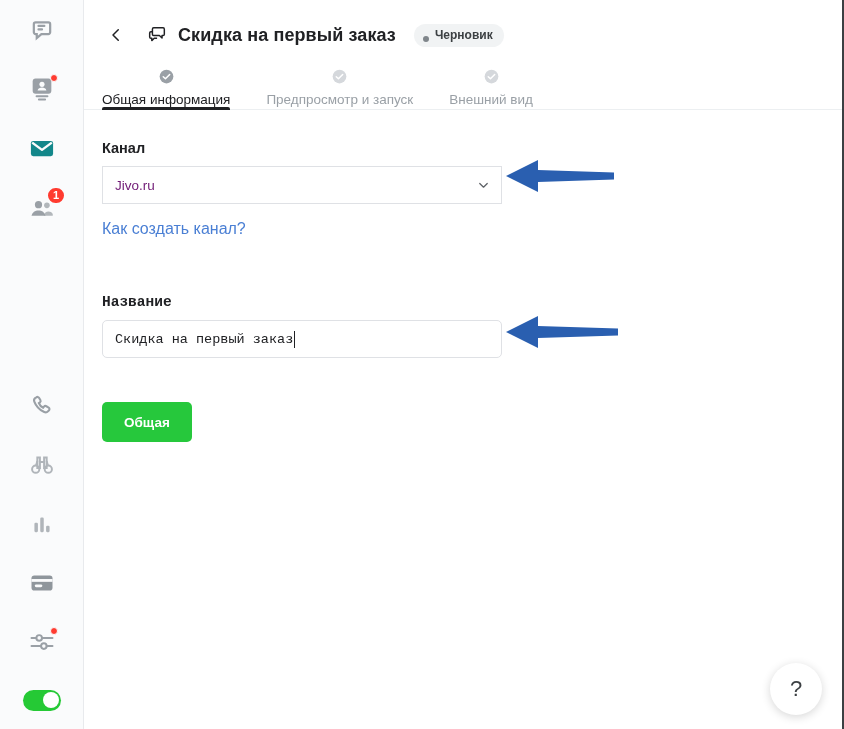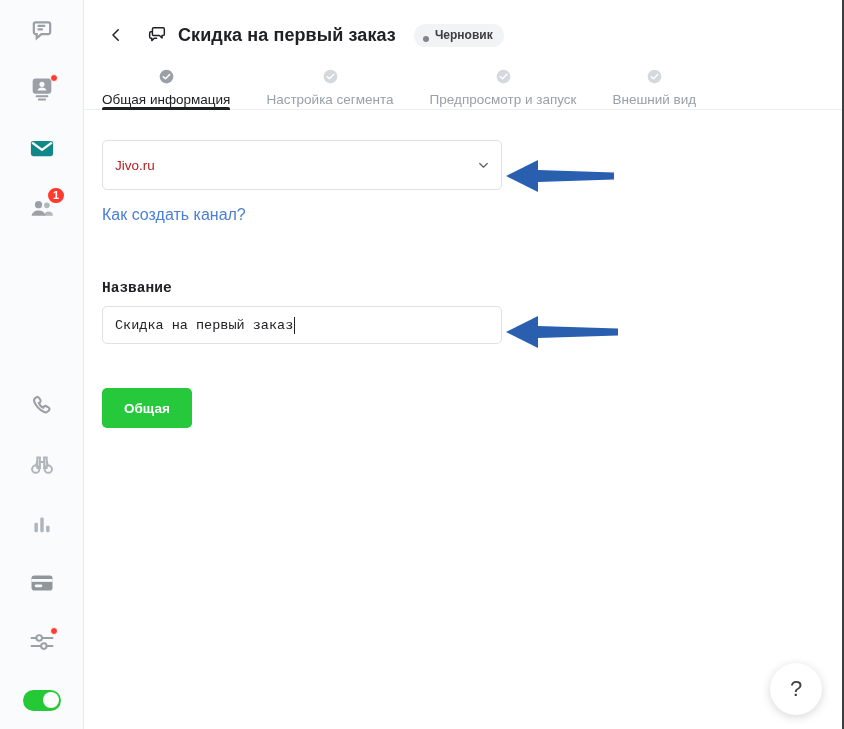--- a/index.html
+++ b/index.html
@@ -103,24 +103,24 @@
     content: ""; position: absolute; left: 0; right: 14px; bottom: -1px;
     height: 3px; background: #202124; border-radius: 2px 2px 0 0;
   }
 
   
   .form { padding: 30px 0 0 18px; }
   .field-label {
     font-size: 14.5px; font-weight: bold; color: #202124; margin-bottom: 10px;
   }
   .control {
-    width: 400px; height: 50px;
-    border: 1px solid #dfe1e5; border-radius: 5px; background: #fff;
+    width: 400px; height: 38px;
+    border: 1px solid #dfe1e5; border-radius: 0; background: #fff;
     display: flex; align-items: center; padding: 0 12px;
-    font-size: 13.5px; color: #b91c1c; position: relative;
+    font-size: 13.5px; color: #701a75; position: relative;
     cursor: pointer;
   }
   .control .chev {
     position: absolute; right: 10px; top: 50%; transform: translateY(-50%);
     color: #5f6368; display: flex;
   }
   .help-link {
     display: inline-block; margin-top: 16px;
     font-size: 16px; color: #4a7fd4; cursor: pointer;
   }
@@ -302,48 +302,42 @@
     <div class="tabs">
 
       <div class="tab active">
         <svg class="chk" viewBox="0 0 24 24">
           <circle cx="12" cy="12" r="11" fill="#9aa0a6"></circle>
           <path d="M6.8 12.3l3.5 3.4 6.8-7" fill="none" stroke="#ffffff" stroke-width="2.4" stroke-linecap="round" stroke-linejoin="round"></path>
         </svg>
         <span>Общая информация</span>
       </div>
 
+
       <div class="tab inactive">
         <svg class="chk" viewBox="0 0 24 24">
           <circle cx="12" cy="12" r="11" fill="#d5d8dc"></circle>
           <path d="M6.8 12.3l3.5 3.4 6.8-7" fill="none" stroke="#ffffff" stroke-width="2.4" stroke-linecap="round" stroke-linejoin="round"></path>
         </svg>
-        <span>Настройка сегмента</span>
+        <span>Предпросмотр и запуск</span>
       </div>
 
       <div class="tab inactive">
         <svg class="chk" viewBox="0 0 24 24">
           <circle cx="12" cy="12" r="11" fill="#d5d8dc"></circle>
           <path d="M6.8 12.3l3.5 3.4 6.8-7" fill="none" stroke="#ffffff" stroke-width="2.4" stroke-linecap="round" stroke-linejoin="round"></path>
         </svg>
-        <span>Предпросмотр и запуск</span>
-      </div>
-
-      <div class="tab inactive">
-        <svg class="chk" viewBox="0 0 24 24">
-          <circle cx="12" cy="12" r="11" fill="#d5d8dc"></circle>
-          <path d="M6.8 12.3l3.5 3.4 6.8-7" fill="none" stroke="#ffffff" stroke-width="2.4" stroke-linecap="round" stroke-linejoin="round"></path>
-        </svg>
         <span>Внешний вид</span>
       </div>
     </div>
 
     <div class="form">
 
       <div>
+        <div class="field-label">Канал</div>
         <div class="control">
           <span>Jivo.ru</span>
           <span class="chev">
             <svg width="15" height="15" viewBox="0 0 24 24" fill="none" stroke="#5f6368" stroke-width="2" stroke-linecap="round" stroke-linejoin="round">
               <polyline points="6 9.5 12 15.5 18 9.5"></polyline>
             </svg>
           </span>
         </div>
         <span class="help-link">Как создать канал?</span>
       </div>

